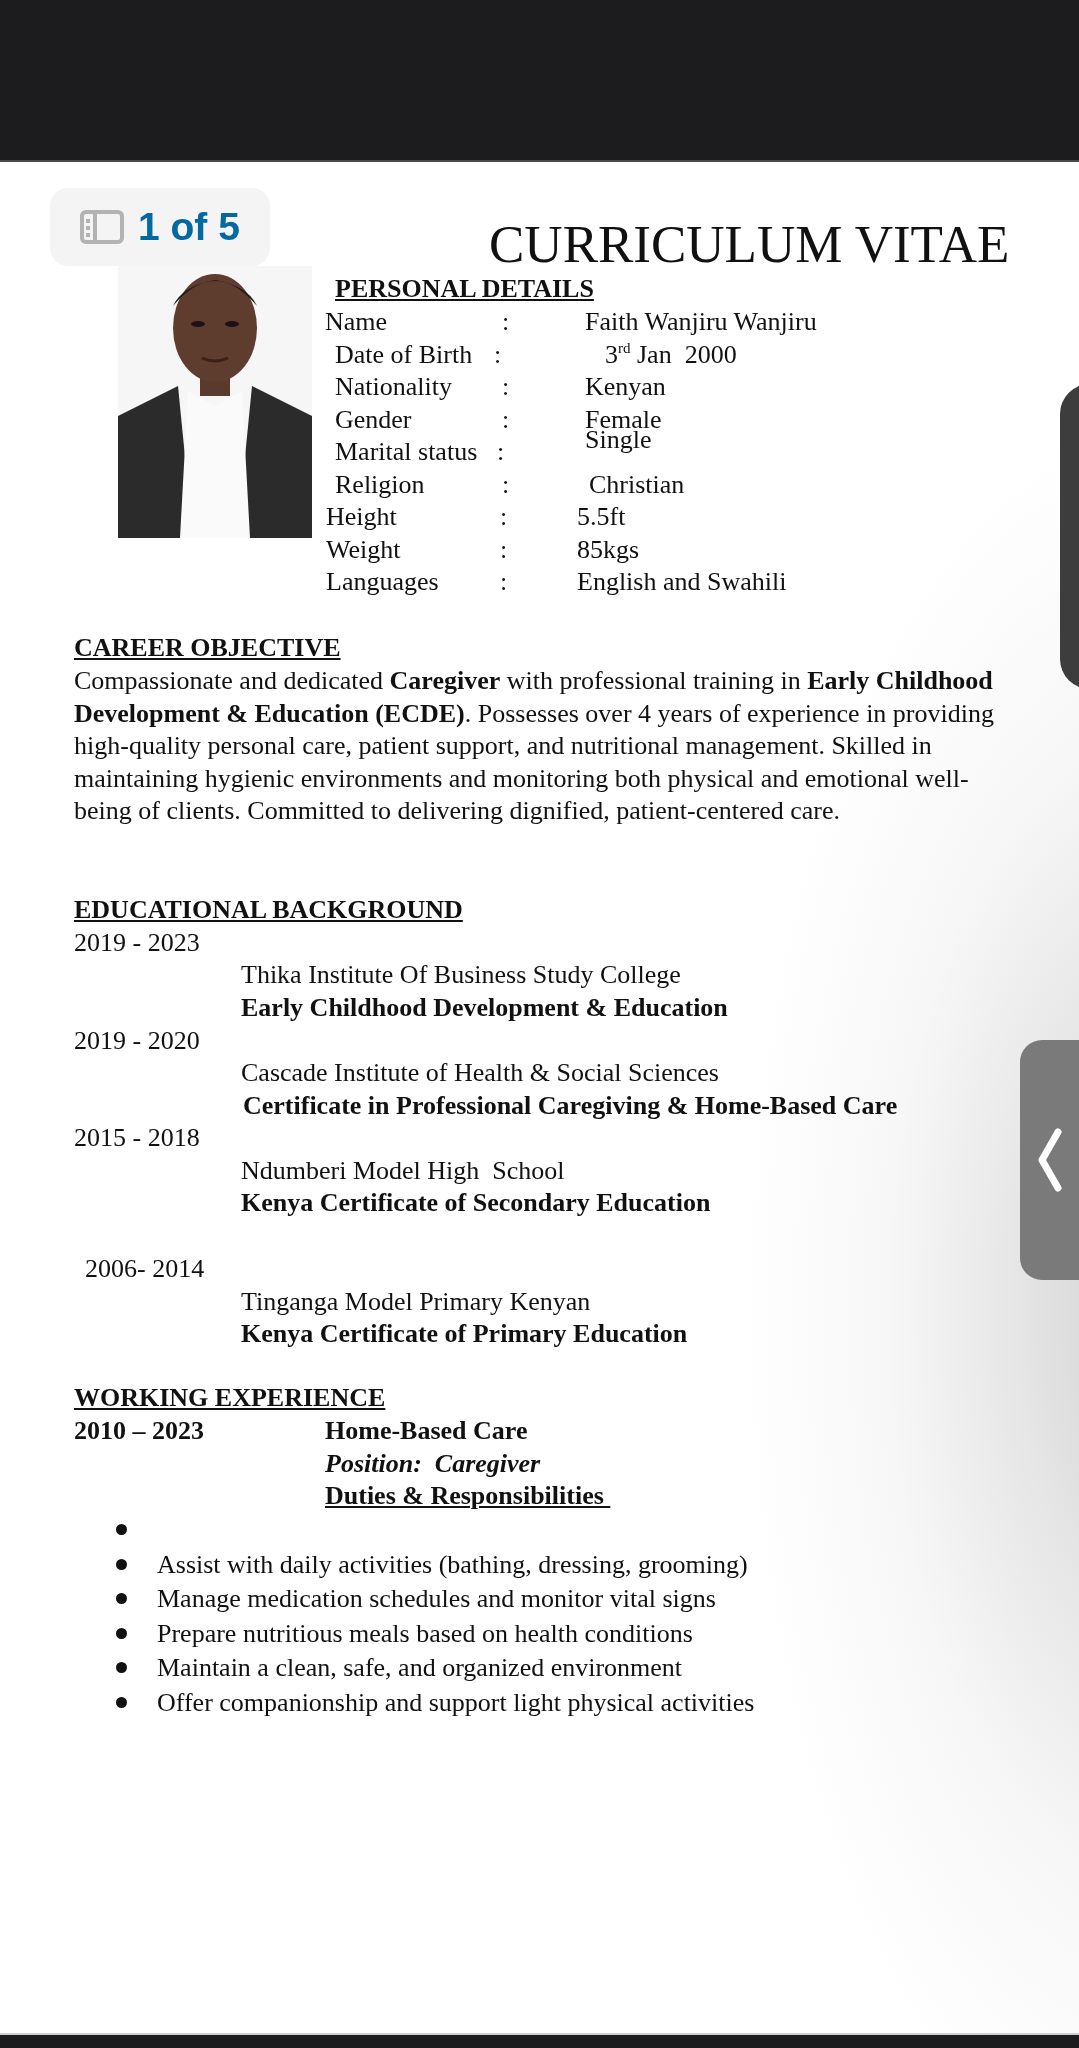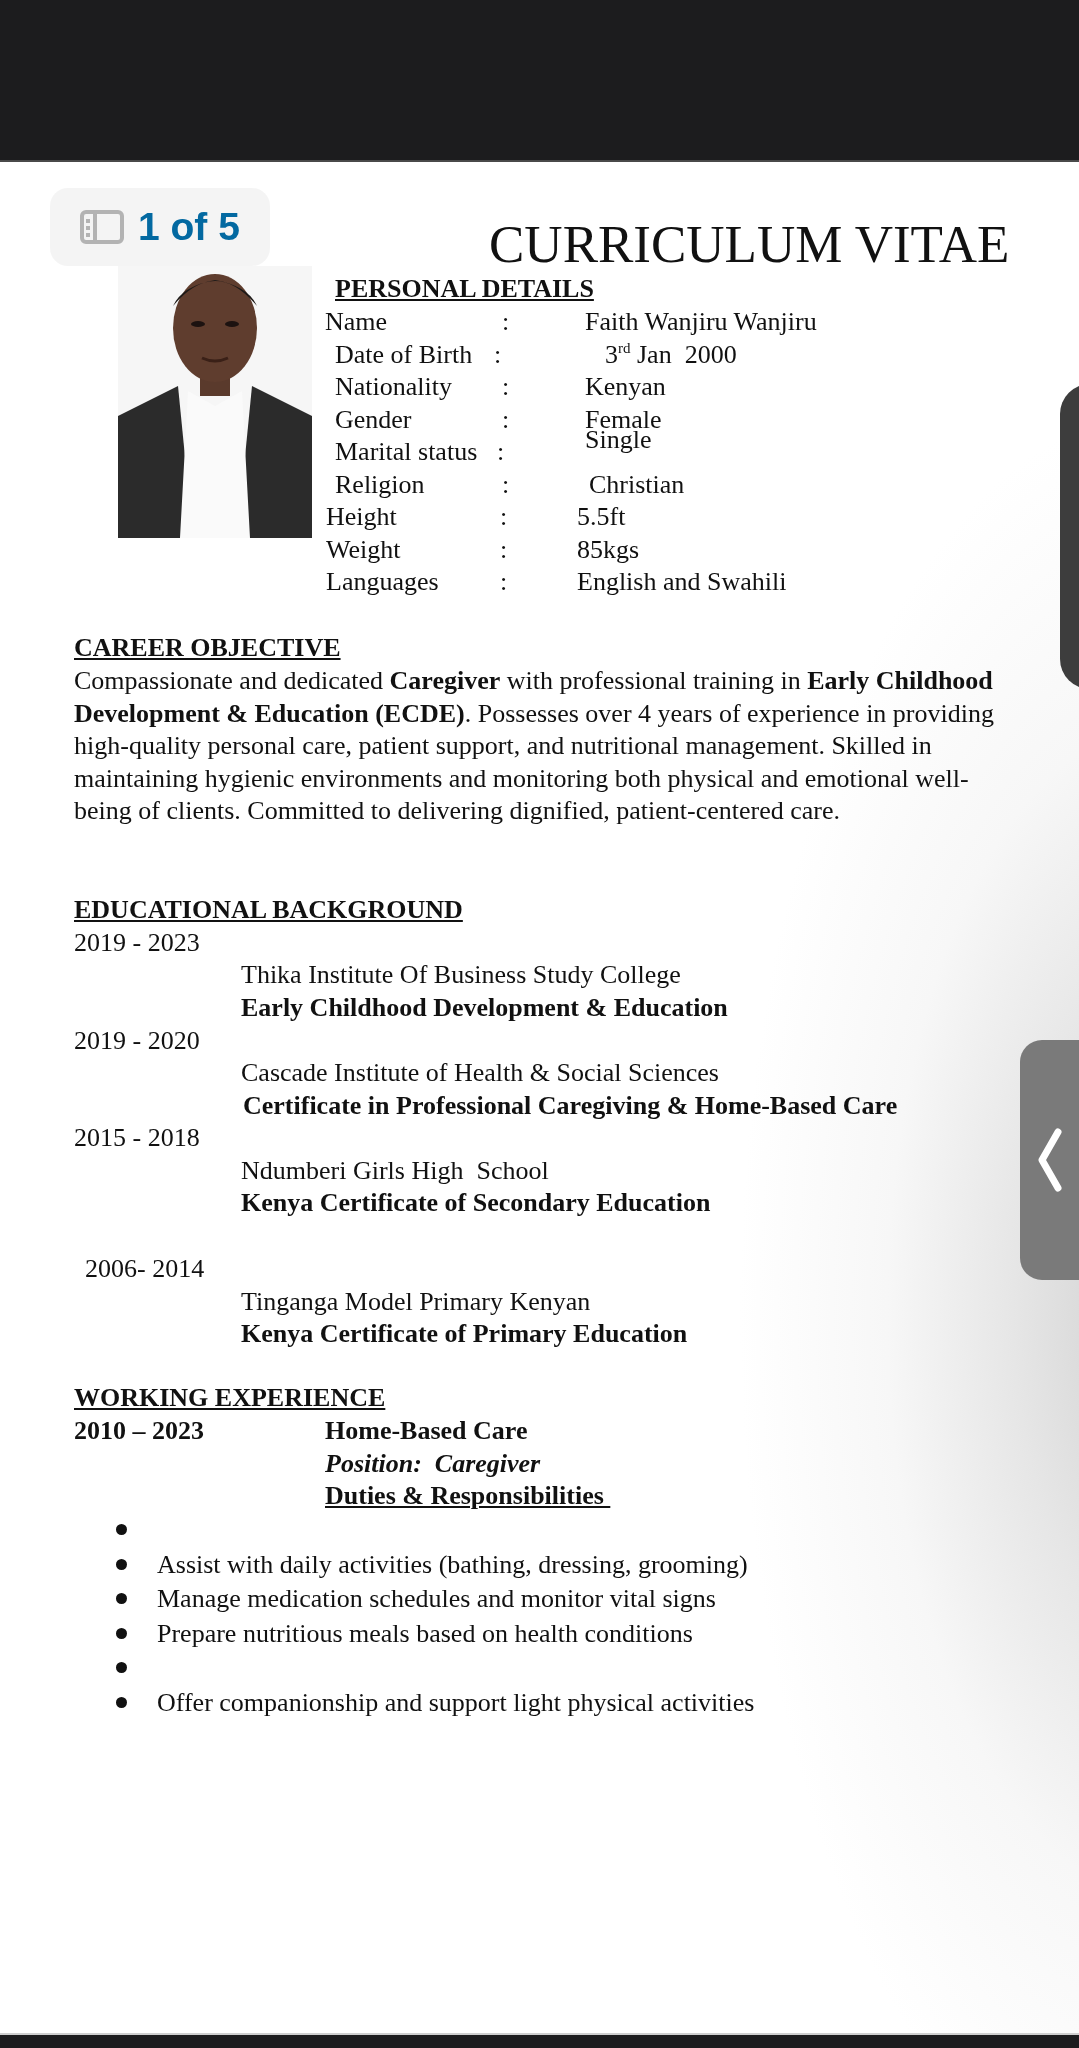--- a/index.html
+++ b/index.html
@@ -106,40 +106,40 @@
 <div style="position:absolute;left:0;top:0;font-size:26px;">
   <div class="abs" style="left:74px;top:928px;">2019 - 2023</div>
   <div class="abs" style="left:241px;top:960px;">Thika Institute Of Business Study College</div>
   <div class="abs" style="left:241px;top:993px;font-weight:bold;">Early Childhood Development &amp; Education</div>
 
   <div class="abs" style="left:74px;top:1026px;">2019 - 2020</div>
   <div class="abs" style="left:241px;top:1058px;">Cascade Institute of Health &amp; Social Sciences</div>
   <div class="abs" style="left:243px;top:1091px;font-weight:bold;">Certificate in Professional Caregiving &amp; Home-Based Care</div>
 
   <div class="abs" style="left:74px;top:1123px;">2015 - 2018</div>
-  <div class="abs" style="left:241px;top:1156px;white-space:pre;">Ndumberi Girls High  School</div>
+  <div class="abs" style="left:241px;top:1156px;white-space:pre;">Ndumberi Model High  School</div>
   <div class="abs" style="left:241px;top:1188px;font-weight:bold;">Kenya Certificate of Secondary Education</div>
 
   <div class="abs" style="left:85px;top:1254px;font-family:Liberation Serif, serif;">2006- 2014</div>
   <div class="abs" style="left:241px;top:1287px;">Tinganga Model Primary Kenyan</div>
   <div class="abs" style="left:241px;top:1319px;font-weight:bold;">Kenya Certificate of Primary Education</div>
 </div>
 
 <div class="abs h-sec" style="left:74px;top:1383px;">WORKING EXPERIENCE</div>
 <div class="abs" style="left:74px;top:1416px;font-size:26px;font-weight:bold;">2010 – 2023</div>
 <div class="abs" style="left:325px;top:1416px;font-size:26px;font-weight:bold;">Home-Based Care</div>
 <div class="abs" style="left:325px;top:1449px;font-size:26px;font-weight:bold;font-style:italic;white-space:pre;">Position:  Caregiver</div>
 <div class="abs" style="left:325px;top:1481px;font-size:26px;font-weight:bold;text-decoration:underline;white-space:pre;">Duties &amp; Responsibilities </div>
 
 <div>
   <div class="abs bullet" style="top:1515px;"><span class="bullet-dot"></span></div>
   <div class="abs bullet" style="top:1550px;"><span class="bullet-dot"></span><span>Assist with daily activities (bathing, dressing, grooming)</span></div>
   <div class="abs bullet" style="top:1584px;"><span class="bullet-dot"></span><span>Manage medication schedules and monitor vital signs</span></div>
   <div class="abs bullet" style="top:1619px;"><span class="bullet-dot"></span><span>Prepare nutritious meals based on health conditions</span></div>
-  <div class="abs bullet" style="top:1653px;"><span class="bullet-dot"></span></div>
+  <div class="abs bullet" style="top:1653px;"><span class="bullet-dot"></span><span>Maintain a clean, safe, and organized environment</span></div>
   <div class="abs bullet" style="top:1688px;"><span class="bullet-dot"></span><span>Offer companionship and support light physical activities</span></div>
 </div>
 
 <div class="side-tab">
   <svg width="24" height="64" viewBox="0 0 24 64">
     <polyline points="20,4 4,32 20,60" fill="none" stroke="#ffffff" stroke-width="7" stroke-linecap="round" stroke-linejoin="round"></polyline>
   </svg>
 </div>
 
 <div class="bottom-bar"></div>

